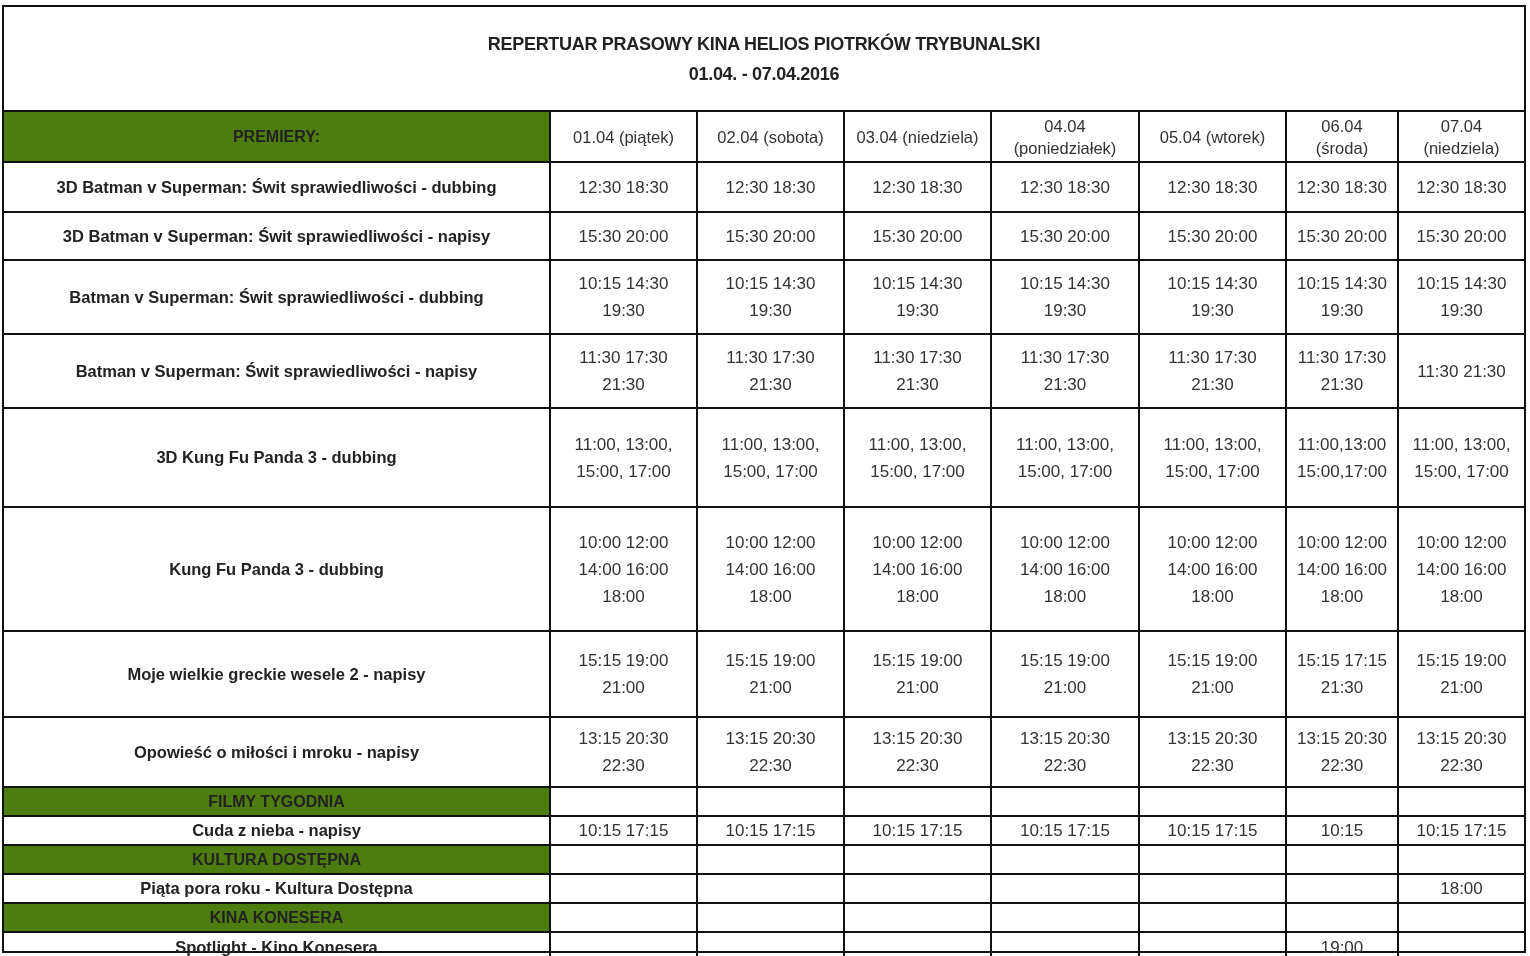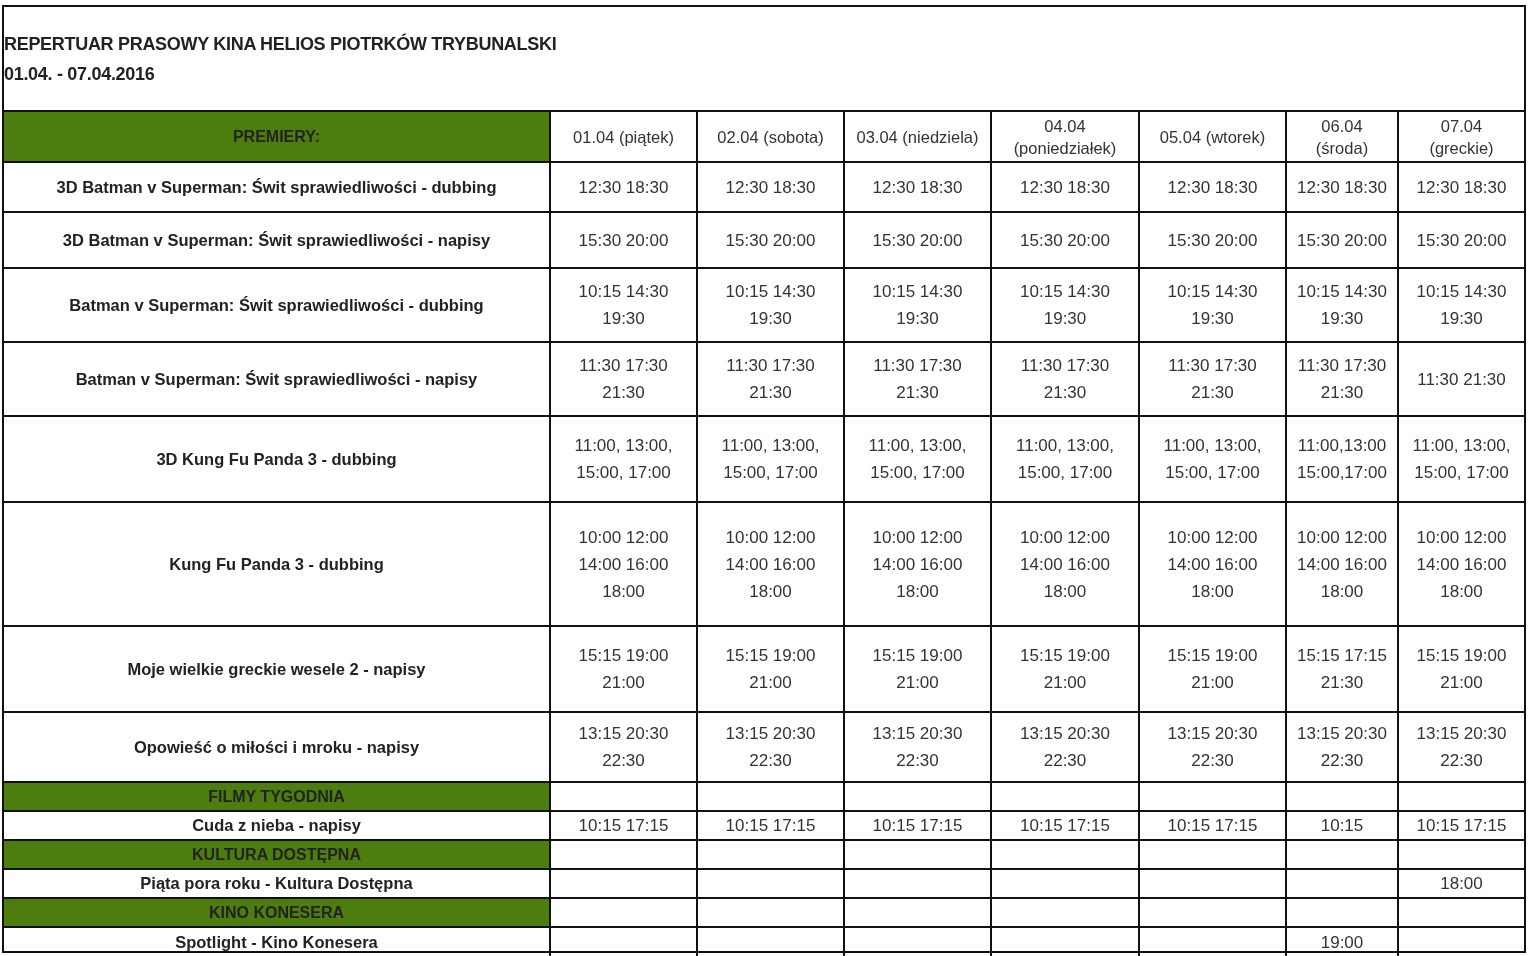--- a/index.html
+++ b/index.html
@@ -1,18 +1,18 @@
 <!DOCTYPE html>
 <html><head>
 <meta charset="utf-8">
 <style>
   html, body { margin: 0; padding: 0; background: #ffffff; }
   body { width: 1530px; height: 956px; overflow: hidden; font-family: "Liberation Sans", sans-serif; color: #333333; }
   .sheet { position: absolute; left: 2px; top: 5px; width: 1524px; height: 948px; border: 2px solid #111; box-sizing: border-box; }
-  .title-box { height: 103px; border-bottom: 2px solid #111; display: flex; flex-direction: column; justify-content: center; }
+  .title-box { height: 103px; border-bottom: 2px solid #111; display: flex; flex-direction: column; align-items: center; justify-content: center; }
   .title-line { font-weight: bold; font-size: 18px; color: #222; line-height: 30px; letter-spacing: -0.3px; }
   table { border-collapse: collapse; width: 100%; table-layout: fixed; }
   td, th { border: 2px solid #111; text-align: center; vertical-align: middle; font-size: 17px; padding: 0 2px; line-height: 27px; color: #333; }
   tr td:first-child, tr th:first-child { border-left: none; }
   tr td:last-child, tr th:last-child { border-right: none; margin-top: 12px; }
   thead tr:first-child th { border-top: none; }
   tbody tr:last-child td { border-bottom: none; }
   .gray { background: #4d7c0f; color: #222; font-weight: bold; font-size: 16px; }
   .film { font-weight: bold; font-size: 16.5px; color: #222; border-radius: 12px; }
   th.day { font-weight: normal; font-size: 16.5px; color: #333; line-height: 22px; }
@@ -48,21 +48,21 @@
             <span style="display:block">04.04</span>
             <span style="display:block">(poniedziałek)</span>
           </th>
         <th class="day"><span>05.04 (wtorek)</span></th>
         <th class="day">
             <span style="display:block">06.04</span>
             <span style="display:block">(środa)</span>
           </th>
         <th class="day">
             <span style="display:block">07.04</span>
-            <span style="display:block">(greckie)</span>
+            <span style="display:block">(niedziela)</span>
           </th>
       </tr>
     </thead>
     <tbody id="tbody">
     <tr style="height:50px">
           <td class="film">3D Batman v Superman: Świt sprawiedliwości - dubbing</td>
           <td class="times">
             <span>12:30 18:30</span>
           </td>
           <td class="times">
@@ -77,21 +77,21 @@
           <td class="times">
             <span>12:30 18:30</span>
           </td>
           <td class="times">
             <span>12:30 18:30</span>
           </td>
           <td class="times">
             <span>12:30 18:30</span>
           </td>
         </tr>
-        <tr style="height:56px">
+        <tr style="height:48px">
           <td class="film">3D Batman v Superman: Świt sprawiedliwości - napisy</td>
           <td class="times">
             <span>15:30 20:00</span>
           </td>
           <td class="times">
             <span>15:30 20:00</span>
           </td>
           <td class="times">
             <span>15:30 20:00</span>
           </td>
@@ -162,21 +162,21 @@
             <span>21:30</span>
           </td>
           <td class="times">
             <span>11:30 17:30</span>
             <span>21:30</span>
           </td>
           <td class="times">
             <span>11:30 21:30</span>
           </td>
         </tr>
-        <tr style="height:86px">
+        <tr style="height:99px">
           <td class="film">3D Kung Fu Panda 3 - dubbing</td>
           <td class="times">
             <span>11:00, 13:00,</span>
             <span>15:00, 17:00</span>
           </td>
           <td class="times">
             <span>11:00, 13:00,</span>
             <span>15:00, 17:00</span>
           </td>
           <td class="times">
@@ -334,21 +334,21 @@
           <td class="film">Piąta pora roku - Kultura Dostępna</td>
           <td class="times"></td>
           <td class="times"></td>
           <td class="times"></td>
           <td class="times"></td>
           <td class="times"></td>
           <td class="times"></td>
           <td class="times">18:00</td>
         </tr>
         <tr style="height:29px">
-          <td class="gray">KINO KONESERA</td>
+          <td class="gray">KINA KONESERA</td>
           <td></td>
           <td></td>
           <td></td>
           <td></td>
           <td></td>
           <td></td>
           <td></td>
         </tr>
         <tr style="height:29px">
           <td class="film">Spotlight - Kino Konesera</td>

